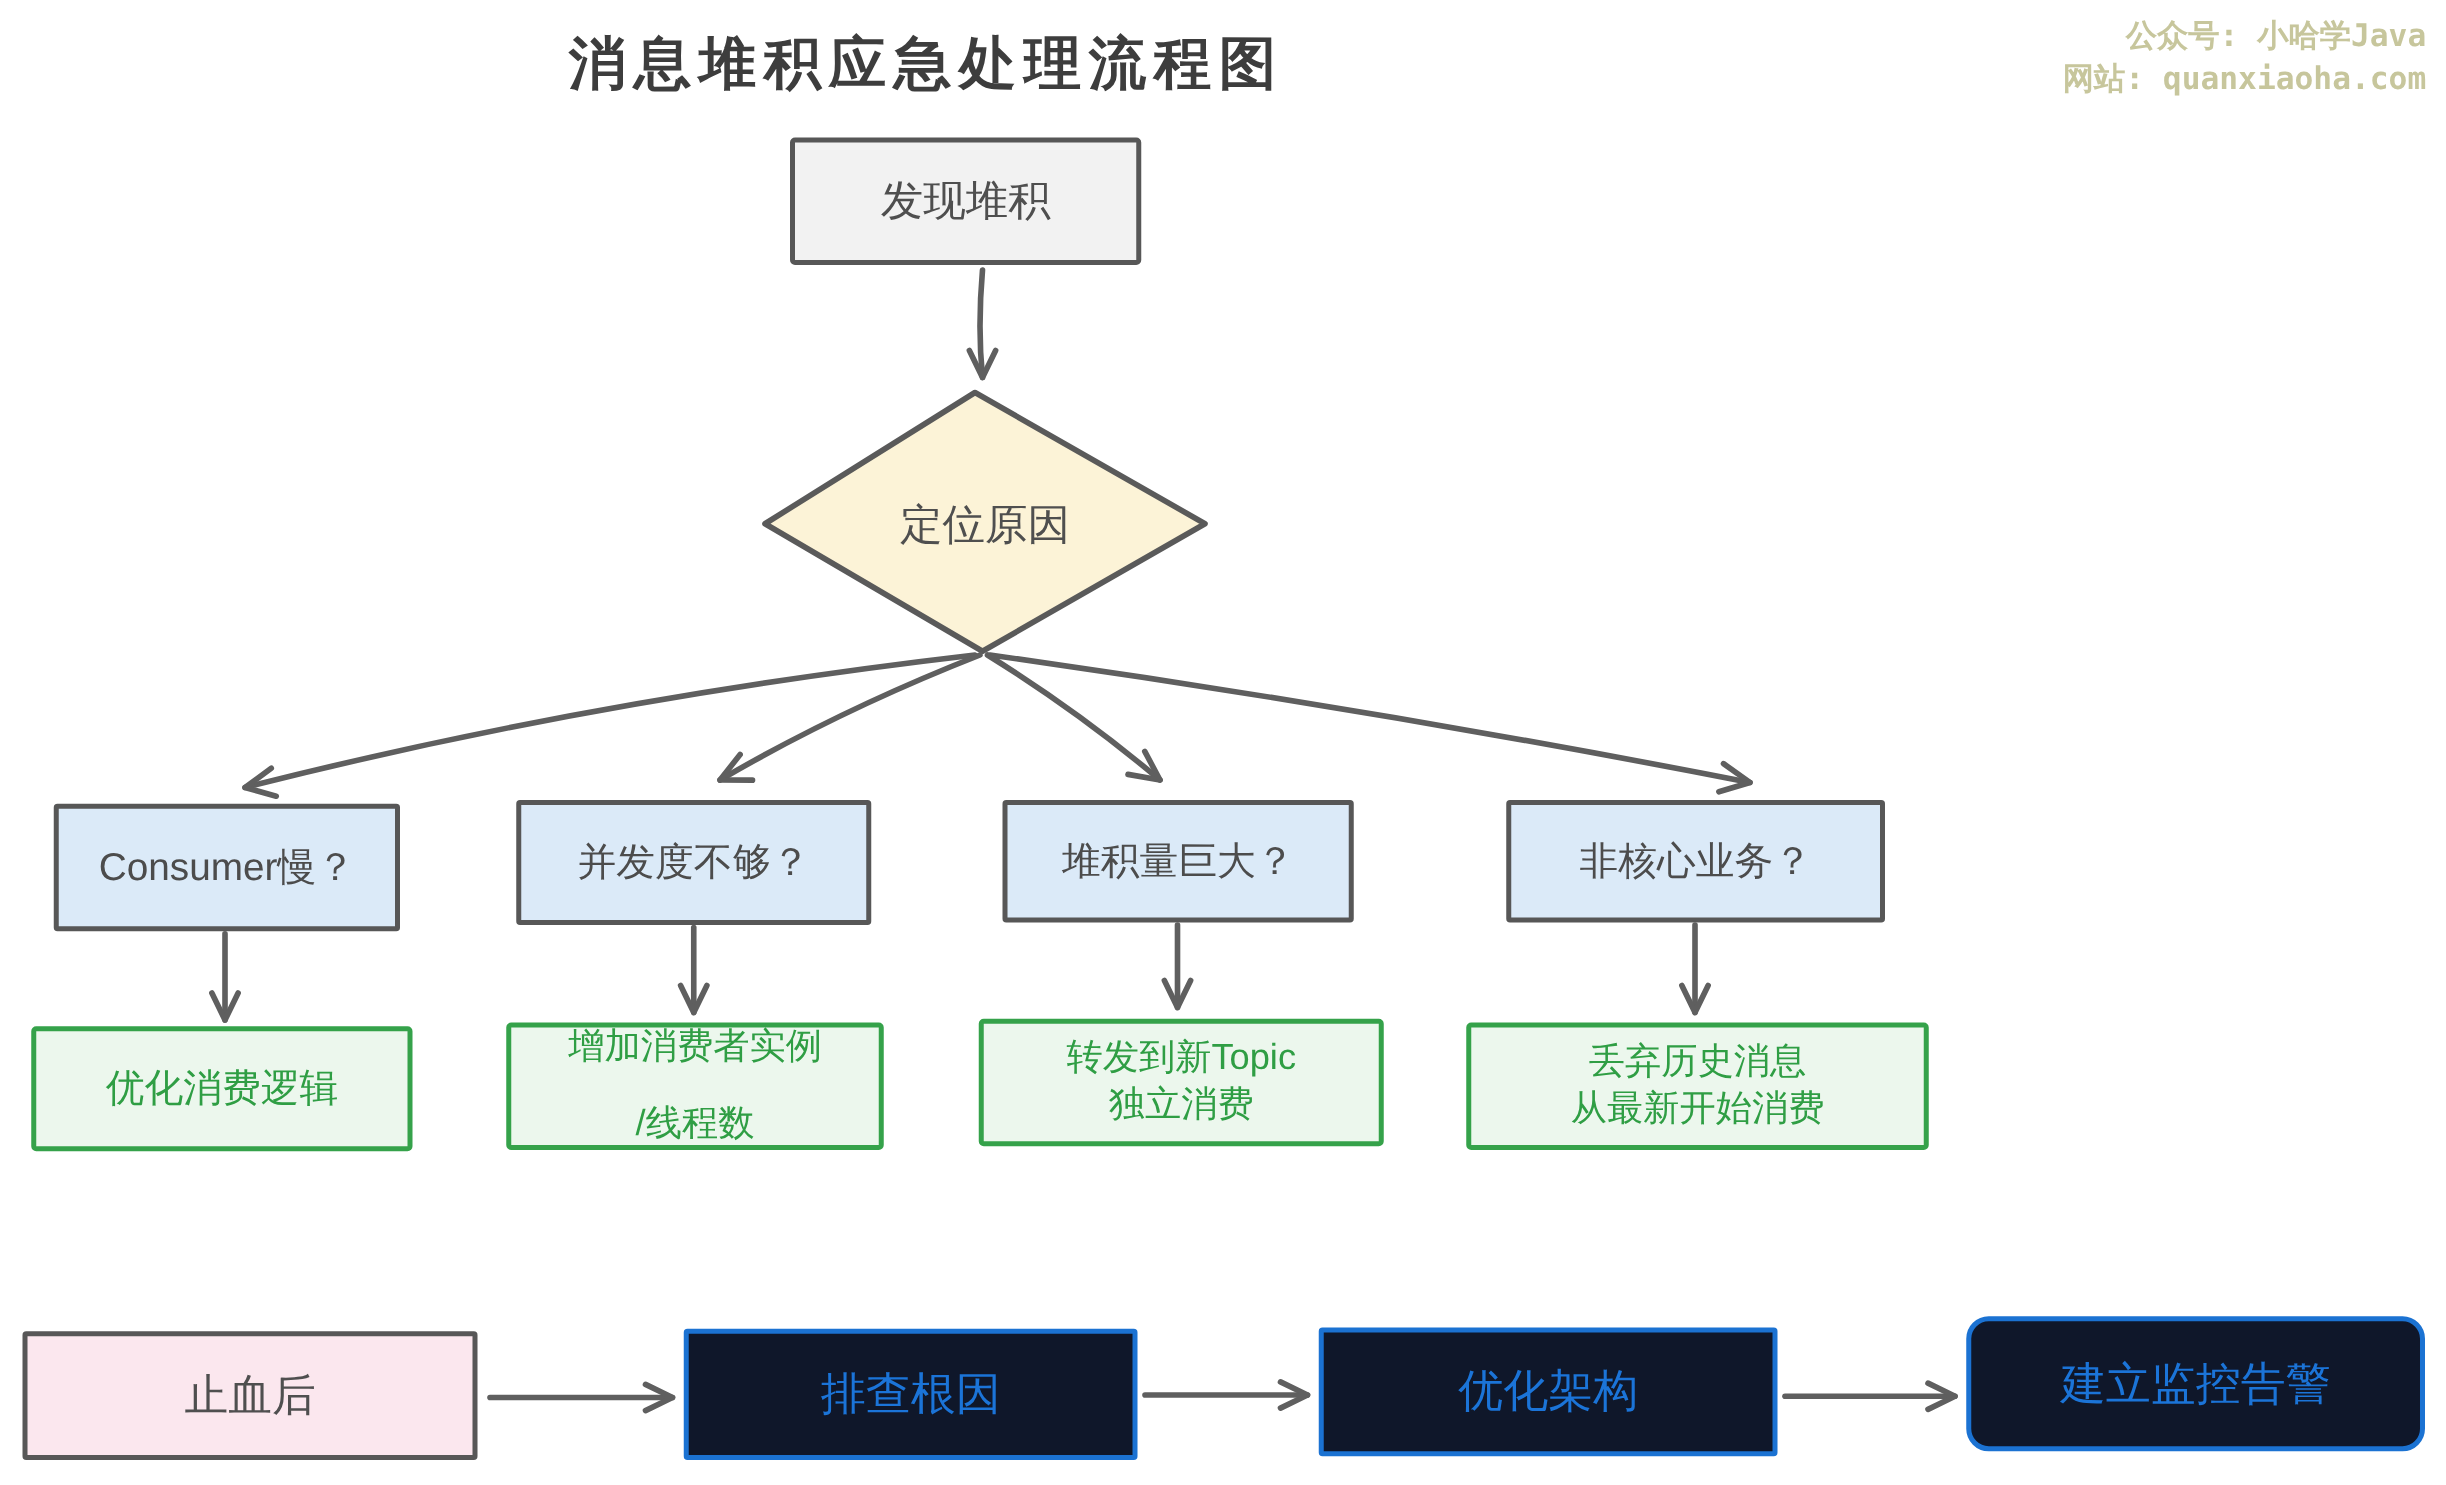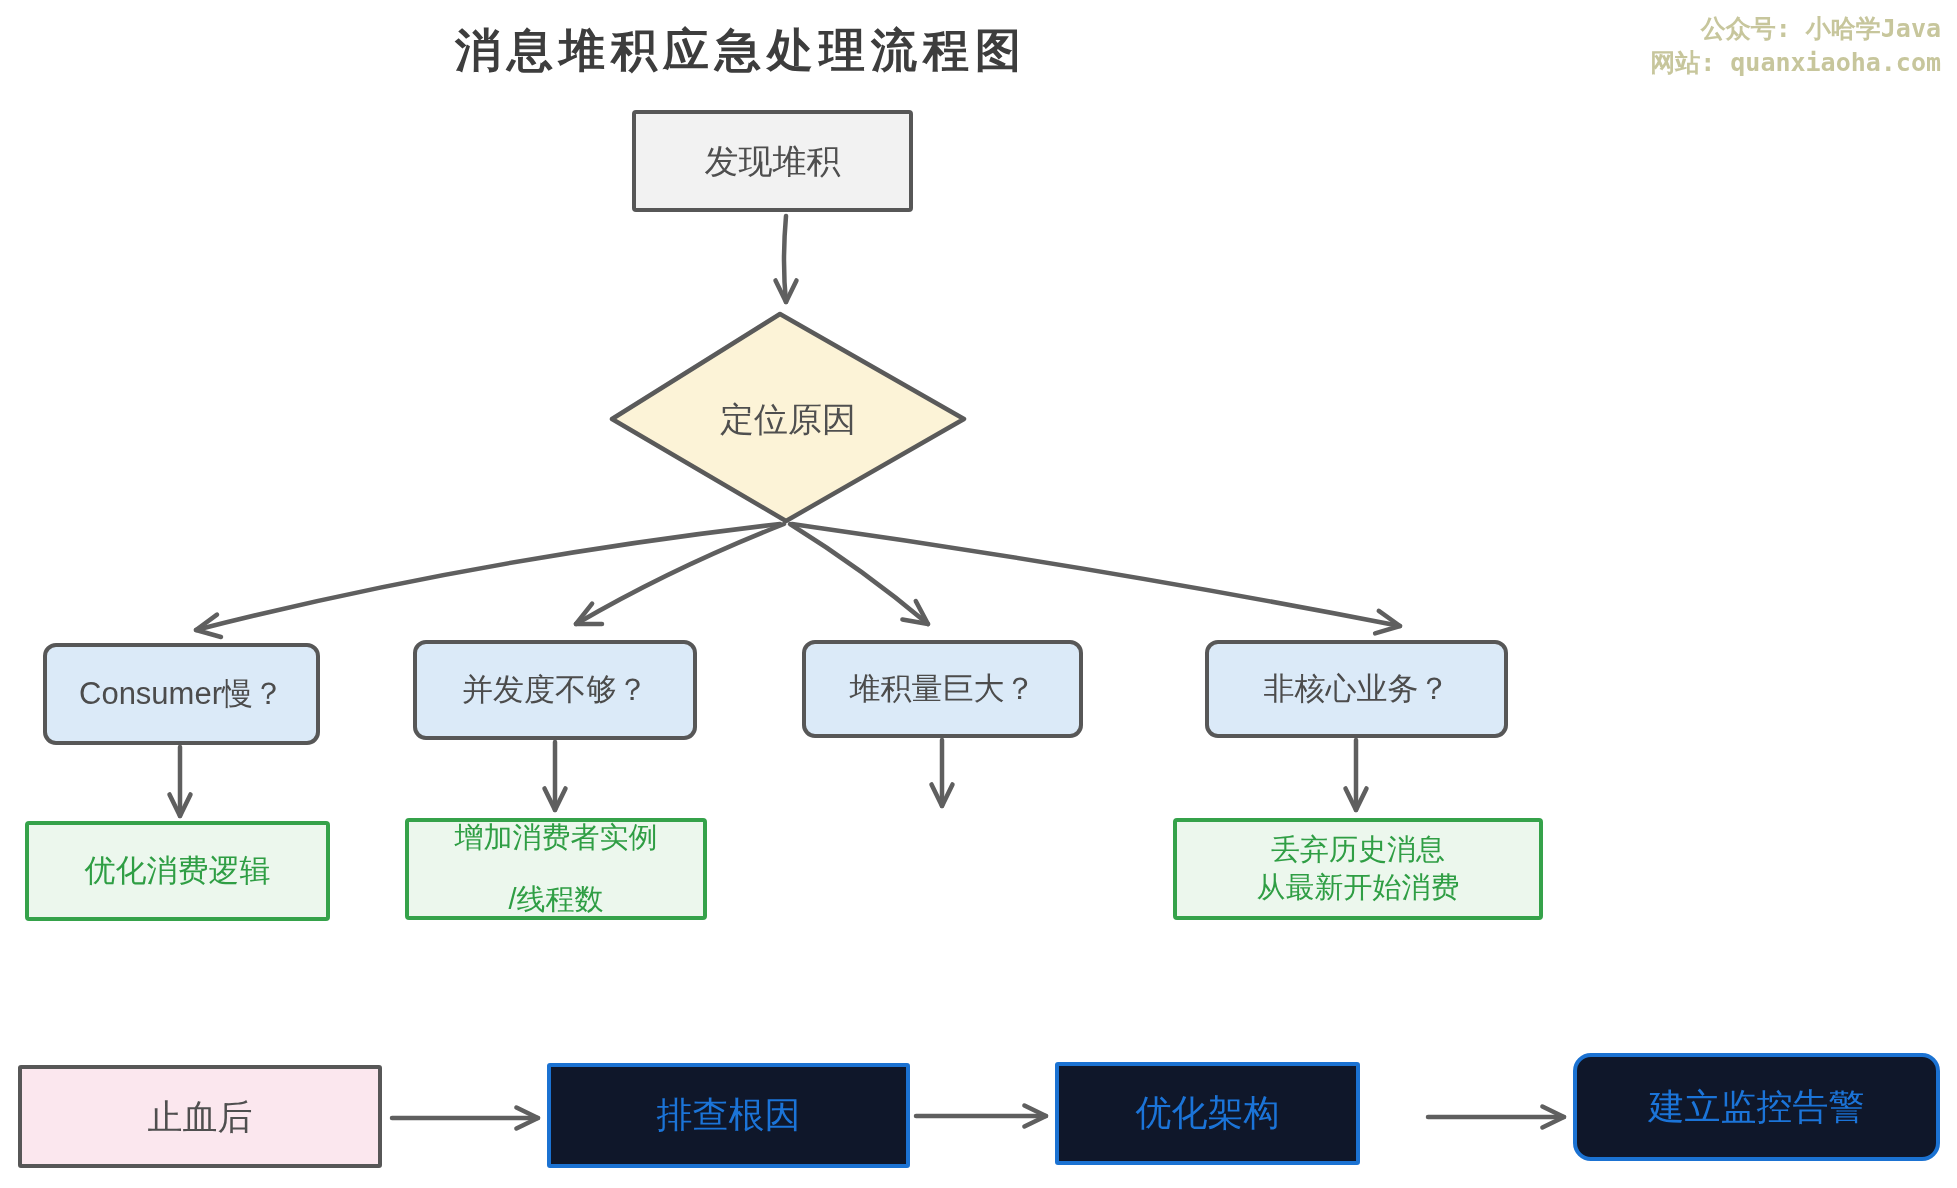--- a/index.html
+++ b/index.html
@@ -29,21 +29,21 @@
   .start-node{
     background:#f2f2f2;border:4px solid #575757;border-radius:4px;
     font-size:34px;color:#4f4f4f;
   }
   .decision-label{
     position:absolute;left:688px;top:398px;width:200px;height:44px;
     display:flex;align-items:center;justify-content:center;
     font-size:34px;color:#4f4f4f;
   }
   .cause-node{
-    background:#dbeaf8;border:4px solid #575757;border-radius:13px;
+    background:#dbeaf8;border:4px solid #575757;border-radius:3px;
     font-size:31px;color:#4c4c4c;
   }
   .action-node{
     background:#ecf7ed;border:4px solid #35a24a;border-radius:4px;
     font-size:29px;color:#2f9e44;
   }
   .followup-node{
     background:#0f172a;border:4px solid #1b72d2;border-radius:3px;
     font-size:36px;color:#1b74d8;
   }
@@ -140,31 +140,35 @@
   </div>
 
   <div class="node action-node" style="left:25px;top:821px;width:305px;height:100px;font-size:31px;">
     <span>优化消费逻辑</span>
     <span></span>
   </div>
   <div class="node action-node" style="left:405px;top:818px;width:302px;height:102px;gap:24px;">
     <span>增加消费者实例</span>
     <span>/线程数</span>
   </div>
+  <div class="node action-node" style="left:783px;top:815px;width:324px;height:102px;">
+    <span>转发到新Topic</span>
+    <span>独立消费</span>
+  </div>
   <div class="node action-node" style="left:1173px;top:818px;width:370px;height:102px;">
     <span>丢弃历史消息</span>
     <span>从最新开始消费</span>
   </div>
 
   <div class="node pink-node" style="left:18px;top:1065px;width:364px;height:103px;">
     <span>止血后</span>
   </div>
   <div class="node followup-node" style="left:547px;top:1063px;width:363px;height:105px;">
     <span>排查根因</span>
   </div>
-  <div class="node followup-node" style="left:1055px;top:1062px;width:305px;height:103px;">
+  <div class="node followup-node" style="left:1055px;top:1062px;width:367px;height:103px;">
     <span>优化架构</span>
   </div>
   <div class="node followup-node" style="left:1573px;top:1053px;width:367px;height:108px;border-radius:18px;">
     <span>建立监控告警</span>
   </div>
 
 </div>
 
 </body></html>

